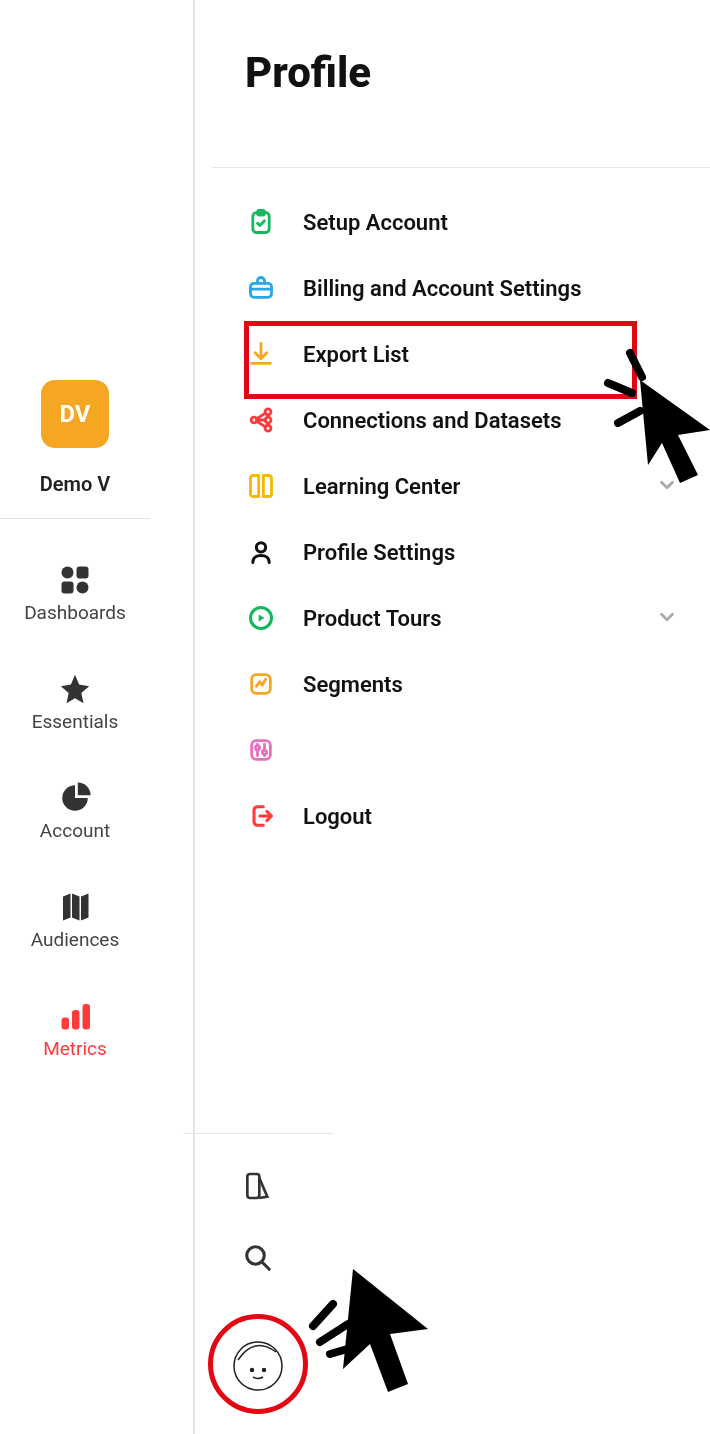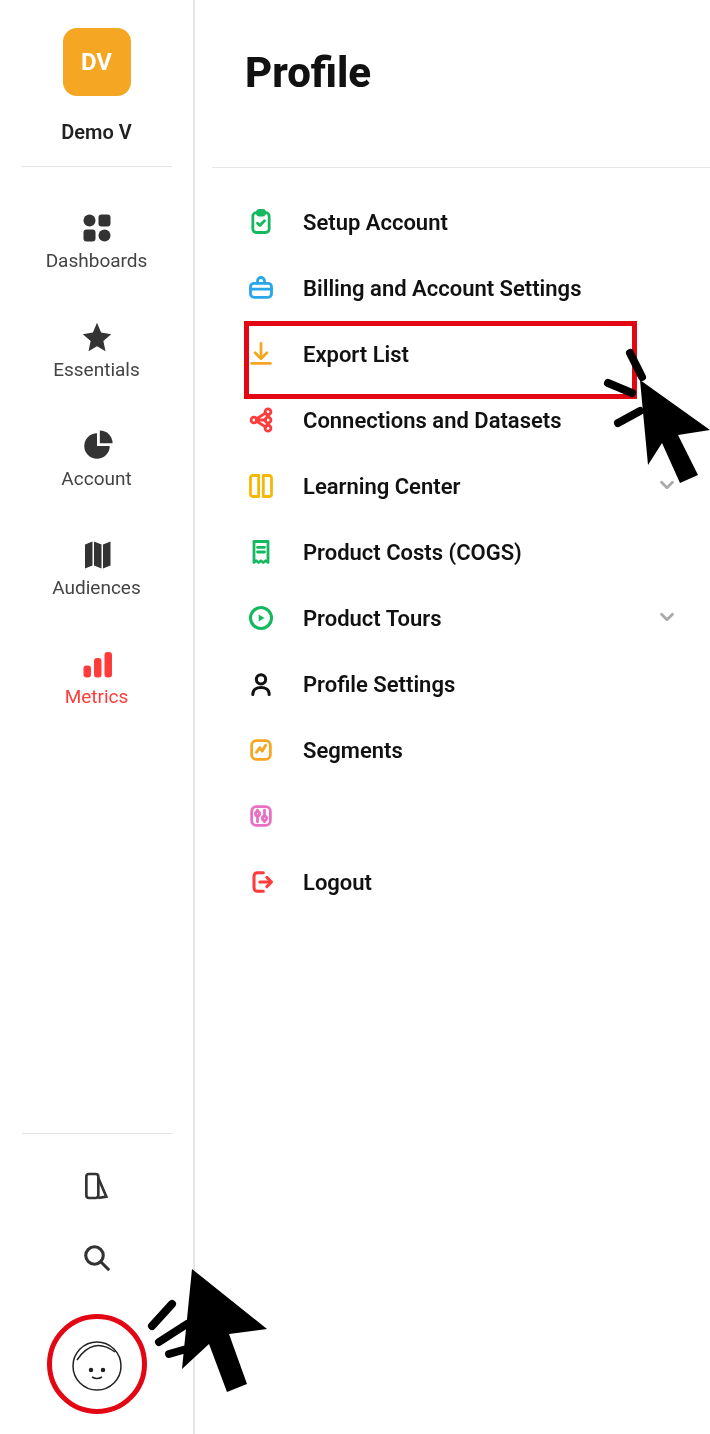--- a/index.html
+++ b/index.html
@@ -9,21 +9,21 @@
       width: 710px;
       height: 1434px;
       display: flex;
       overflow: hidden;
       position: relative;
     }
     .sidebar {
       width: 195px;
       border-right: 2px solid #e5e5e5;
       display: flex;
-      flex-direction: column;
+      flex-direction: row;
       align-items: center;
       padding-top: 28px;
       gap: 33px;
     }
     .sidebar-top { width: 100%; display: flex; flex-direction: column; align-items: center; }
     .avatar {
       width: 68px; height: 68px;
       background: #f5a623;
       border-radius: 14px;
       display: flex; align-items: center; justify-content: center;
@@ -247,53 +247,44 @@
         </svg>
       </span>
       <span class="menu-label">Learning Center</span>
       <span class="chevron">
         <svg viewBox="0 0 24 24" width="22" height="22" fill="none" stroke="#aaa" stroke-width="3" stroke-linecap="round" stroke-linejoin="round">
             <path d="M6 9l6 6 6-6"></path>
           </svg>
       </span>
     </div>
 
-    <div class="menu-item">
-      <span class="menu-icon">
-        <svg viewBox="0 0 24 24" width="28" height="28" fill="none" stroke="#14b85f" stroke-width="2.4" stroke-linecap="round" stroke-linejoin="round">
-          <path d="M6 3h12v18l-2-1.5-2 1.5-2-1.5-2 1.5-2-1.5-2 1.5V3z"></path>
-          <path d="M9 8h6M9 12h6"></path>
-        </svg>
-      </span>
-      <span class="menu-label">Product Costs (COGS)</span>
+
+    <div class="menu-item">
+      <span class="menu-icon">
+        <svg viewBox="0 0 24 24" width="28" height="28" fill="none" stroke="#111" stroke-width="2.6" stroke-linecap="round" stroke-linejoin="round">
+          <circle cx="12" cy="8" r="4"></circle>
+          <path d="M5 21c0-4 3-6 7-6s7 2 7 6"></path>
+        </svg>
+      </span>
+      <span class="menu-label">Profile Settings</span>
     </div>
 
     <div class="menu-item">
       <span class="menu-icon">
         <svg viewBox="0 0 24 24" width="28" height="28" fill="none" stroke="#14b85f" stroke-width="2.6" stroke-linecap="round" stroke-linejoin="round">
           <circle cx="12" cy="12" r="9"></circle>
           <path d="M10 9l5 3-5 3V9z" fill="#14b85f" stroke="none"></path>
         </svg>
       </span>
       <span class="menu-label">Product Tours</span>
       <span class="chevron">
         <svg viewBox="0 0 24 24" width="22" height="22" fill="none" stroke="#aaa" stroke-width="3" stroke-linecap="round" stroke-linejoin="round">
             <path d="M6 9l6 6 6-6"></path>
           </svg>
       </span>
-    </div>
-
-    <div class="menu-item">
-      <span class="menu-icon">
-        <svg viewBox="0 0 24 24" width="28" height="28" fill="none" stroke="#111" stroke-width="2.6" stroke-linecap="round" stroke-linejoin="round">
-          <circle cx="12" cy="8" r="4"></circle>
-          <path d="M5 21c0-4 3-6 7-6s7 2 7 6"></path>
-        </svg>
-      </span>
-      <span class="menu-label">Profile Settings</span>
     </div>
 
     <div class="menu-item">
       <span class="menu-icon">
         <svg viewBox="0 0 24 24" width="28" height="28" fill="none" stroke="#f5a623" stroke-width="2.4" stroke-linecap="round" stroke-linejoin="round">
           <rect x="4" y="4" width="16" height="16" rx="4"></rect>
           <path d="M8 14l3-4 2 3 3-5"></path>
         </svg>
       </span>
       <span class="menu-label">Segments</span>

